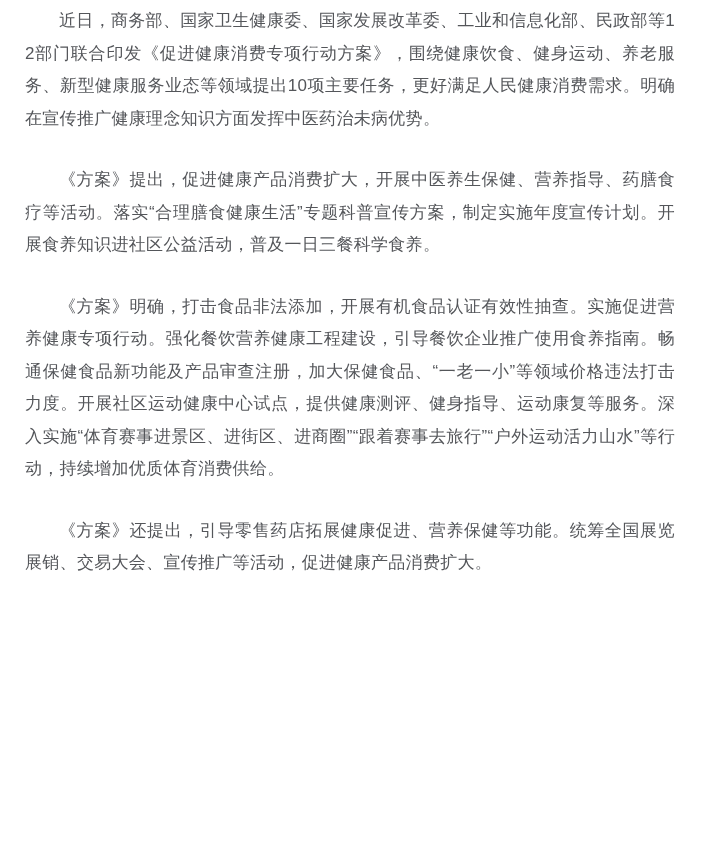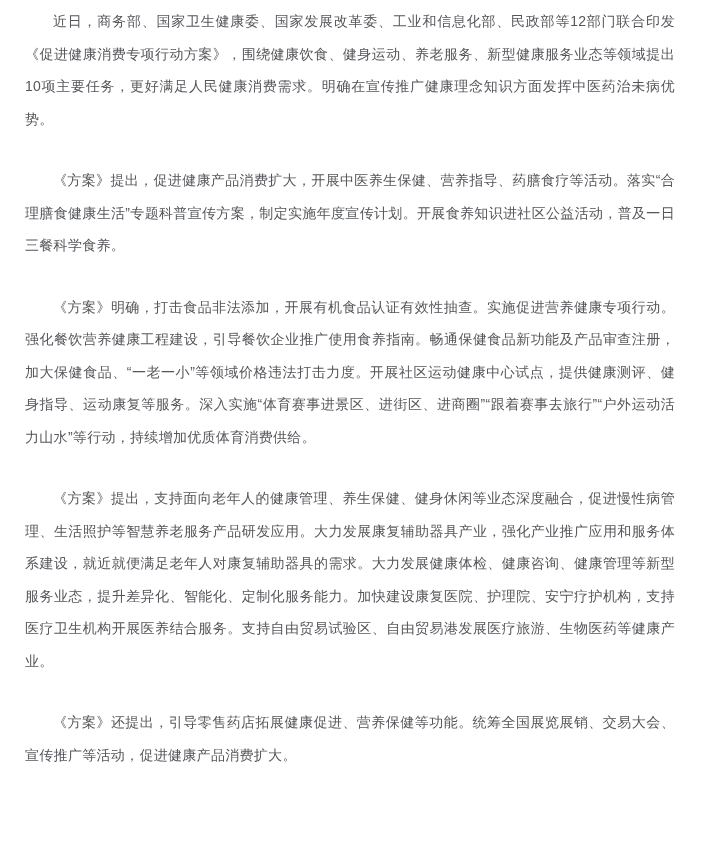--- a/index.html
+++ b/index.html
@@ -15,37 +15,36 @@
   }
   .article {
     box-sizing: border-box;
     width: 707px;
     height: 853px;
     padding: 5px 24px 0 25px;
     background: #ffffff;
   }
   .article-body p {
     margin: 0 8px 29px 0;
-    font-size: 14px;
+    font-size: 17px;
     line-height: 32.5px;
     color: #54565a;
     text-align: justify;
     text-justify: inter-ideograph;
     text-indent: 2em;
     letter-spacing: 0.3px;
     word-break: break-all;
   }
   .article-body p:last-child {
     margin-bottom: 0;
   }
 </style>
 </head>
 <body>
 
 <main class="article">
   <div class="article-body" id="article-body">
       <p>近日，商务部、国家卫生健康委、国家发展改革委、工业和信息化部、民政部等12部门联合印发《促进健康消费专项行动方案》，围绕健康饮食、健身运动、养老服务、新型健康服务业态等领域提出10项主要任务，更好满足人民健康消费需求。明确在宣传推广健康理念知识方面发挥中医药治未病优势。</p>
       <p>《方案》提出，促进健康产品消费扩大，开展中医养生保健、营养指导、药膳食疗等活动。落实“合理膳食健康生活”专题科普宣传方案，制定实施年度宣传计划。开展食养知识进社区公益活动，普及一日三餐科学食养。</p>
       <p>《方案》明确，打击食品非法添加，开展有机食品认证有效性抽查。实施促进营养健康专项行动。强化餐饮营养健康工程建设，引导餐饮企业推广使用食养指南。畅通保健食品新功能及产品审查注册，加大保健食品、“一老一小”等领域价格违法打击力度。开展社区运动健康中心试点，提供健康测评、健身指导、运动康复等服务。深入实施“体育赛事进景区、进街区、进商圈”“跟着赛事去旅行”“户外运动活力山水”等行动，持续增加优质体育消费供给。</p>
-      <p>《方案》提出，支持面向老年人的健康管理、养生保健、健身休闲等业态深度融合，促进慢性病管理、生活照护等智慧养老服务产品研发应用。大力发展康复辅助器具产业，强化产业推广应用和服务体系建设，就近就便满足老年人对康复辅助器具的需求。大力发展健康体检、健康咨询、健康管理等新型服务业态，提升差异化、智能化、定制化服务能力。加快建设康复医院、护理院、安宁疗护机构，支持医疗卫生机构开展医养结合服务。支持自由贸易试验区、自由贸易港发展医疗旅游、生物医药等健康产业。</p>
       <p>《方案》还提出，引导零售药店拓展健康促进、营养保健等功能。统筹全国展览展销、交易大会、宣传推广等活动，促进健康产品消费扩大。</p>
     </div>
 </main>
 
 </body></html>

